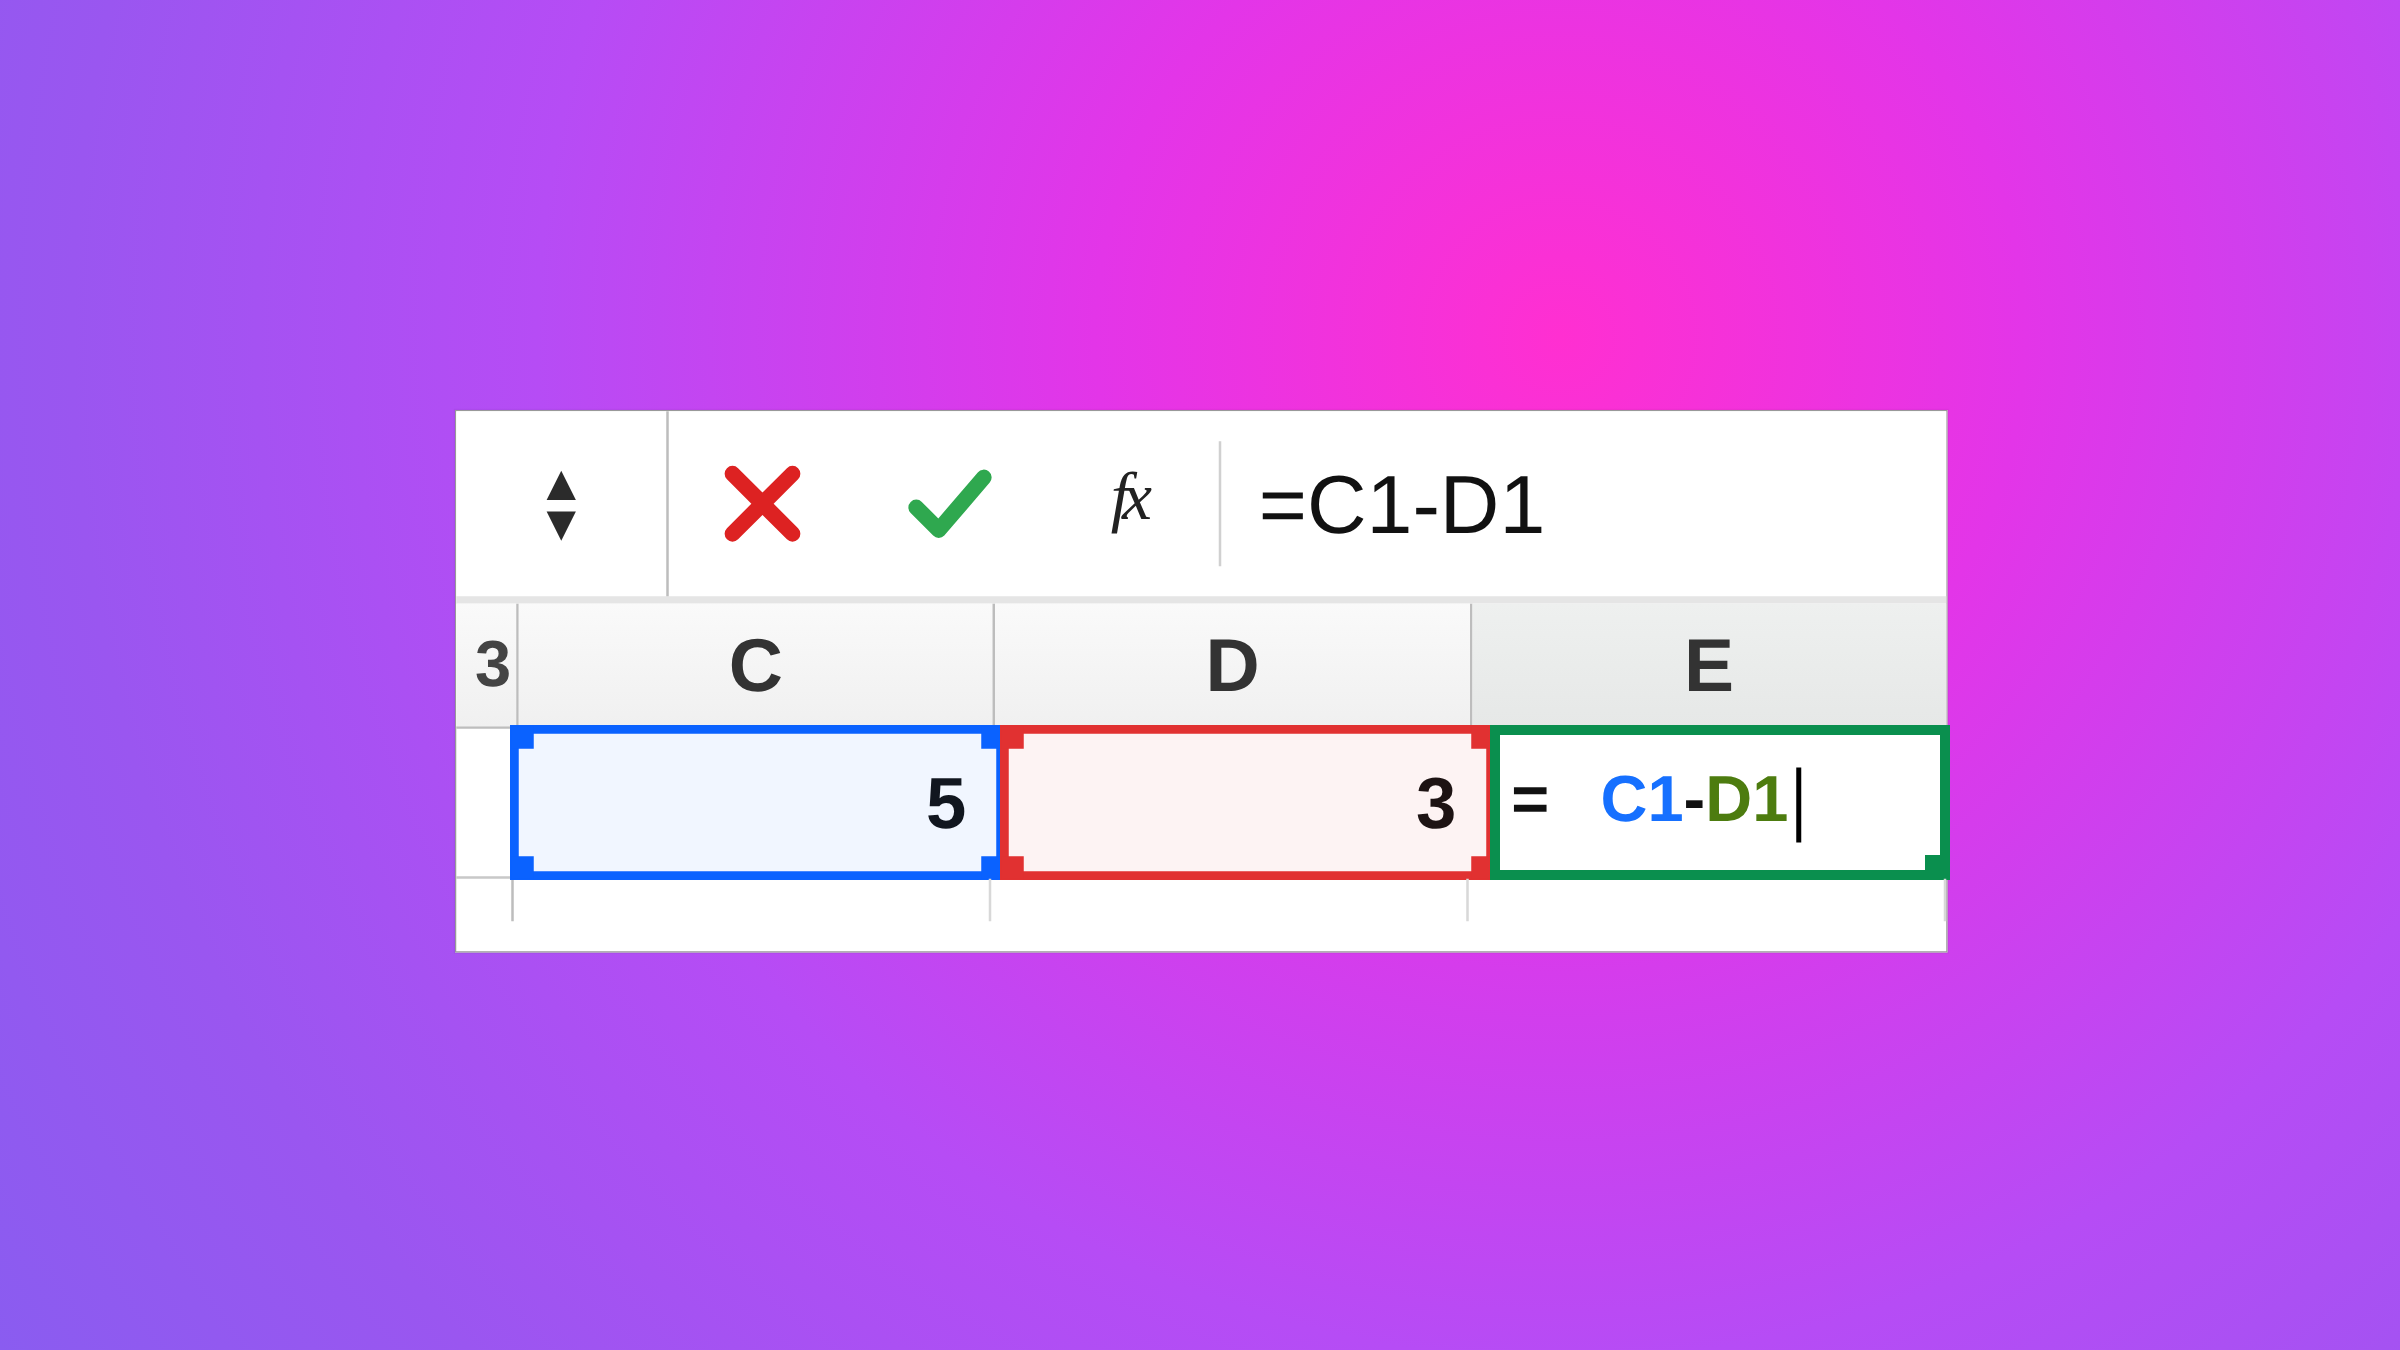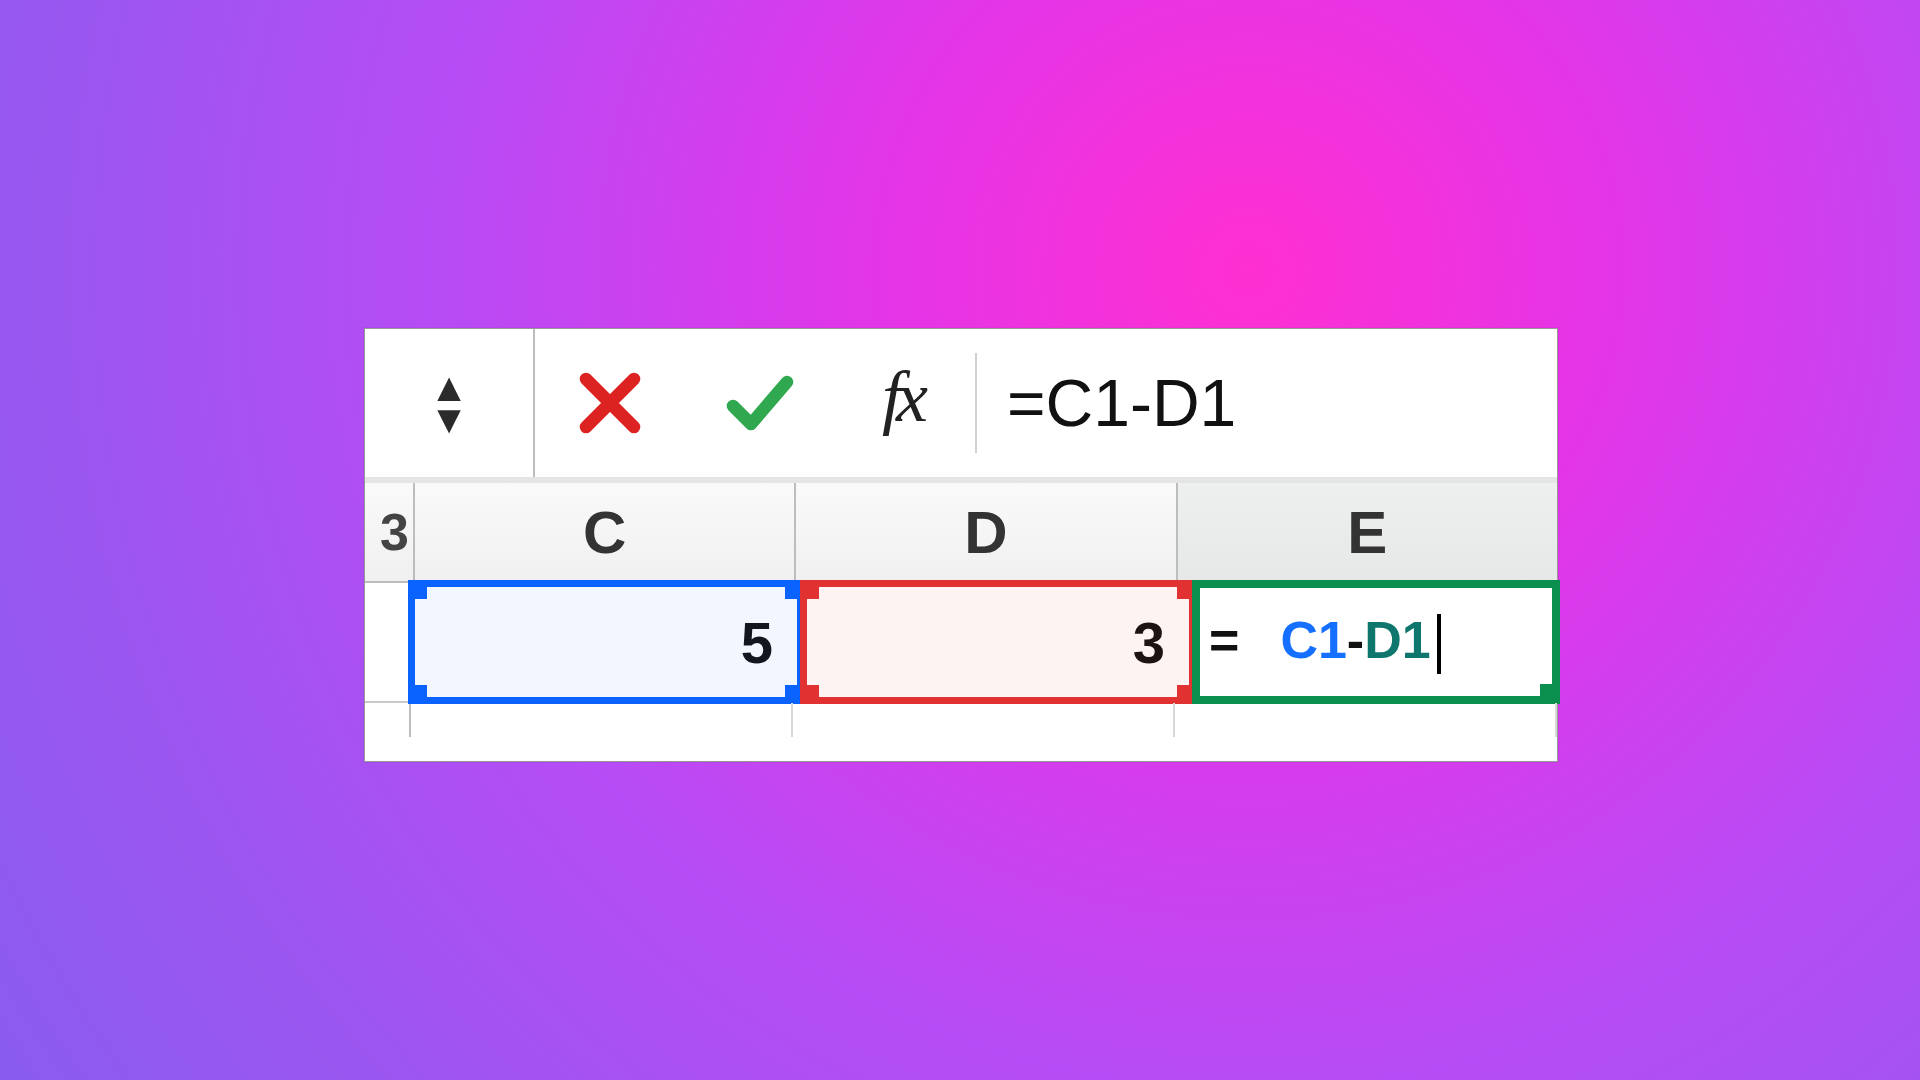--- a/index.html
+++ b/index.html
@@ -52,21 +52,21 @@
   .tb-btn {
     width: 150px;
     display:flex;
     align-items:center;
     justify-content:center;
   }
   .tb-btn svg { width:72px; height:72px; }
   .divider-v { width:2px; background:#d0d0d0; margin:24px 0; }
   .fx {
     font-family: "Georgia", "Times New Roman", serif;
-    font-size: 72px;
+    font-size: 54px;
     font-style: italic;
     color:#222;
     padding: 0 16px 12px 10px;
     letter-spacing:-6px;
   }
   .formula-input {
     flex:1;
     display:flex;
     align-items:center;
     padding-left: 30px;
@@ -152,21 +152,21 @@
   .formula-cell-txt {
     text-align:left;
     width:100%;
     padding-left:14px;
     font-size:52px;
     font-weight:600;
   }
   .eq  { color:#111; }
   .refC{ color:#1670ff;margin-left:41px; }
   .minus{ color:#111; }
-  .refD{ color:#0f766e; }
+  .refD{ color:#4d7c0f; }
   .caret {
     display:inline-block;
     width:4px;
     height:60px;
     background:#000;
     vertical-align:middle;
     margin-left:6px;
   }
 
   

